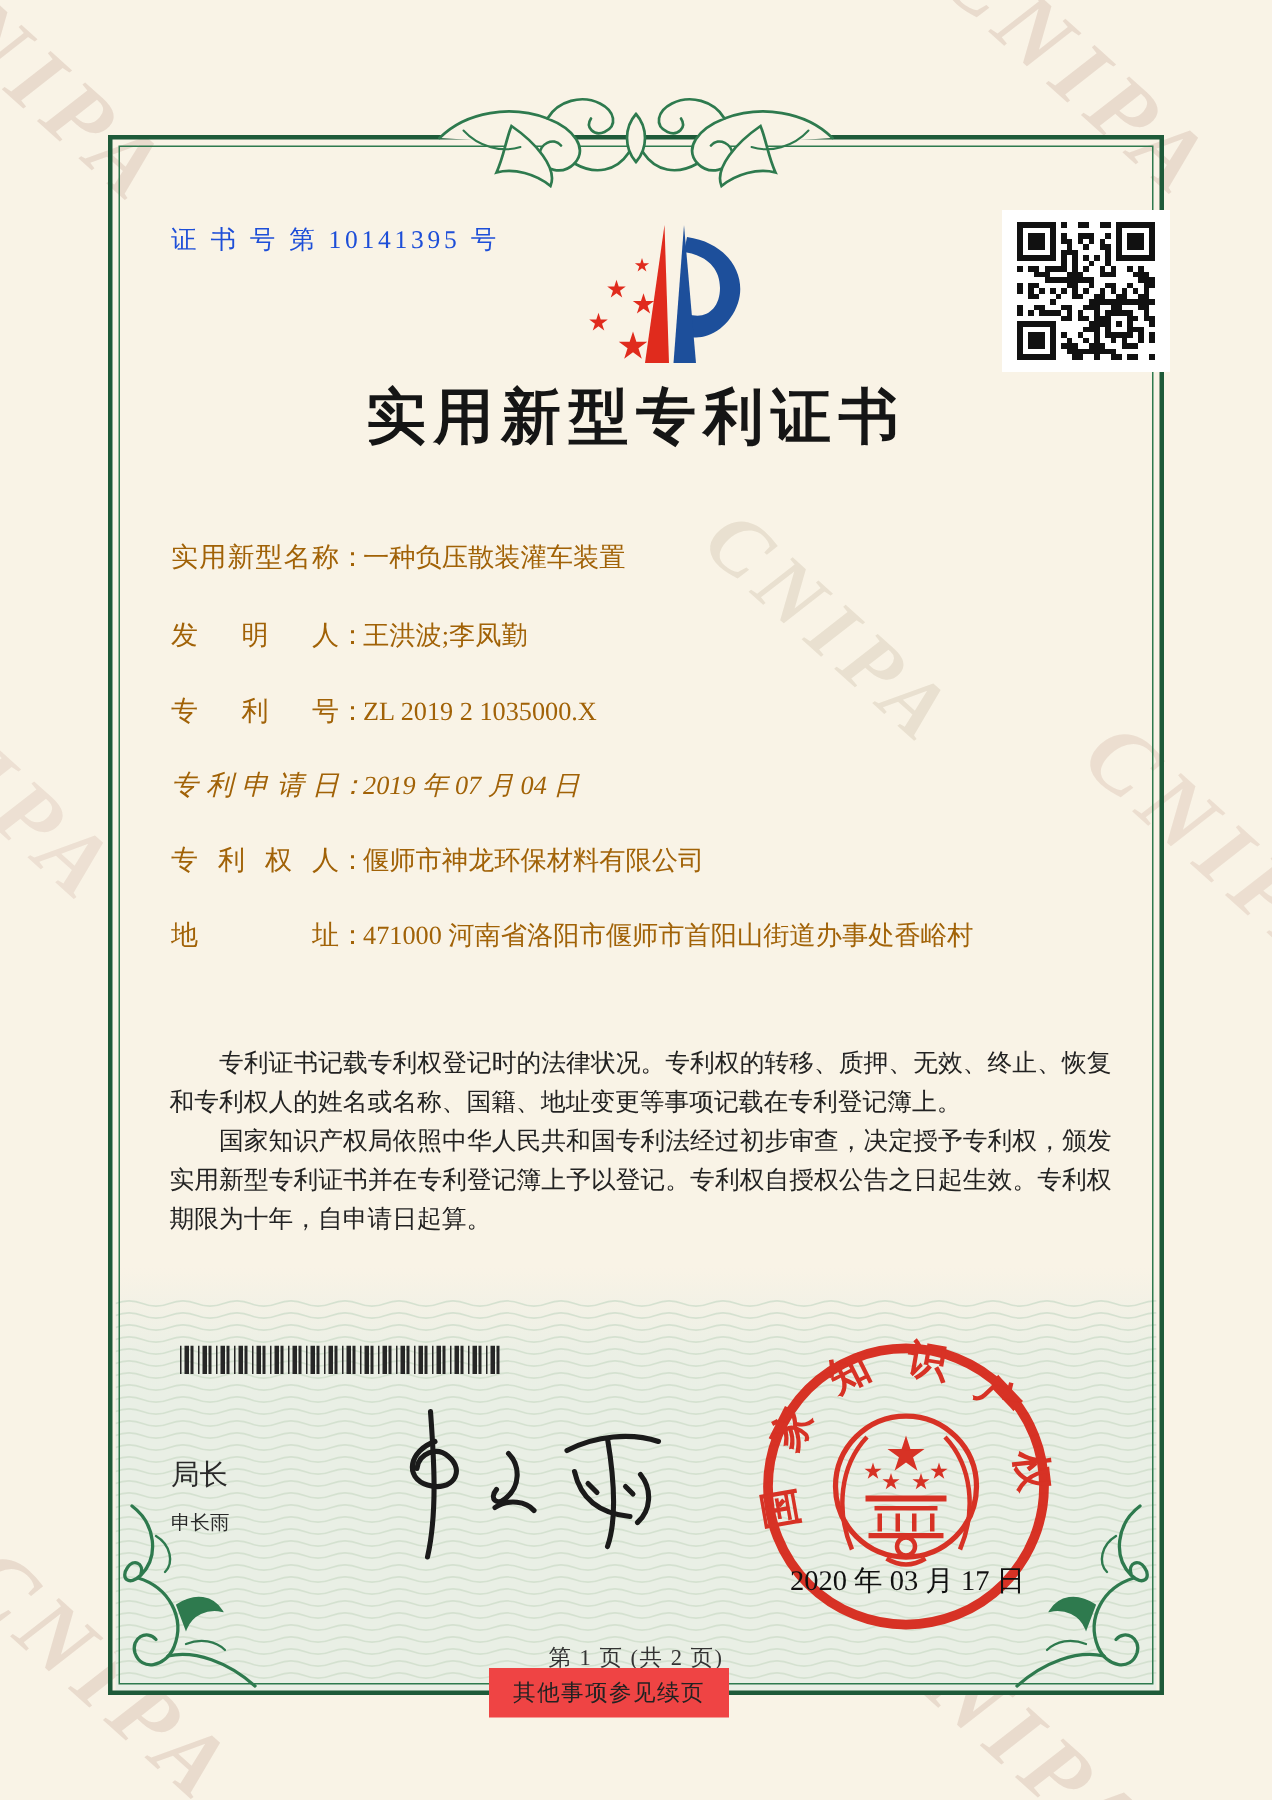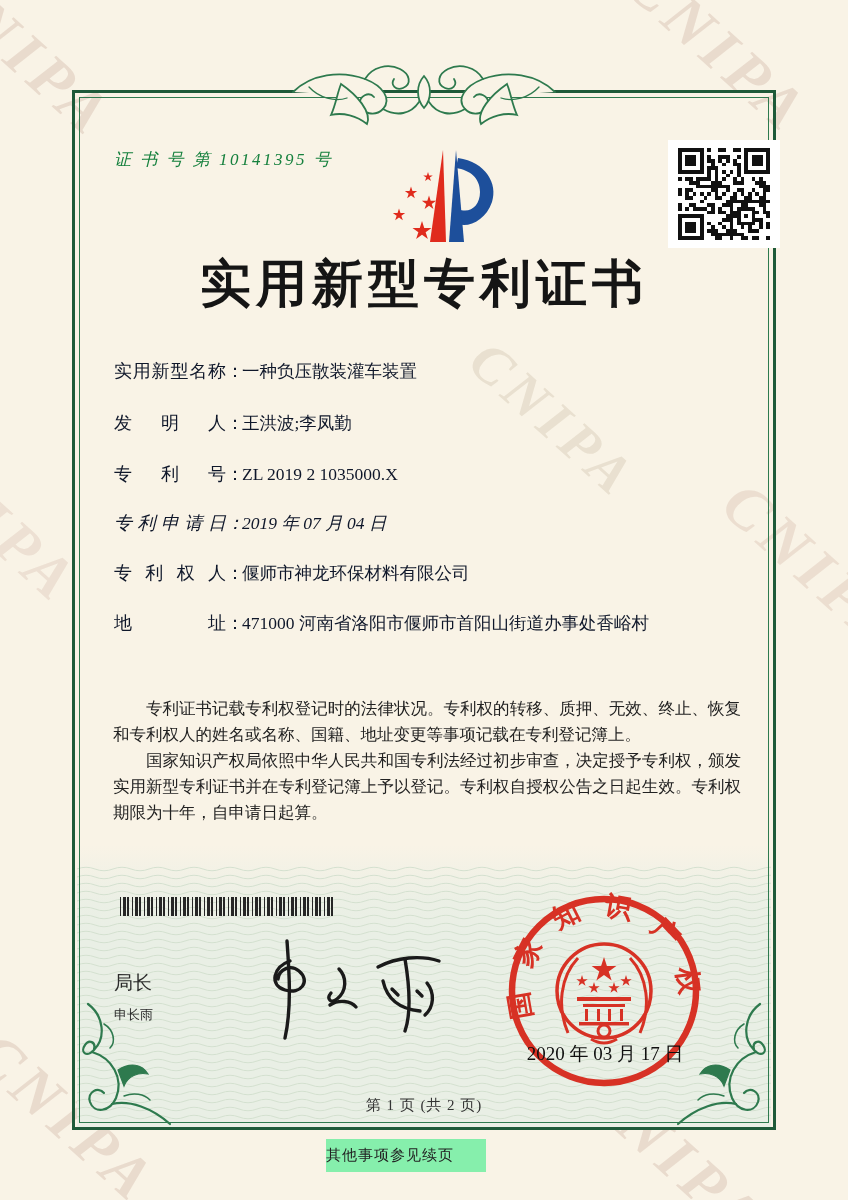--- a/index.html
+++ b/index.html
@@ -51,35 +51,35 @@
 
   
   .ornament-top { position:absolute; left:279px; top:54px; width:290px; height:76px; z-index:3; }
   .corner { position:absolute; width:100px; height:128px; z-index:3; }
   .corner-left  { left:78px;  top:1000px; }
   .corner-right { left:670px; top:1000px; transform:scaleX(-1); }
 
   
   .cert-no {
     position:absolute; left:114px; top:148px;
-    font-size:17px; letter-spacing:2.5px; color:#15803d; z-index:4;font-style:italic;
+    font-size:17px; letter-spacing:2.5px; color:#1d4ed8; z-index:4;
   }
   .logo { position:absolute; left:366px; top:146px; width:132px; height:104px; z-index:4; }
   .qr-box {
     position:absolute; left:668px; top:140px; width:112px; height:108px;
     background:#ffffff; z-index:4; display:flex; align-items:center; justify-content:center;
   }
   .doc-title {
     position:absolute; left:0; top:250px; width:848px;
-    text-align:center; font-size:51px; font-weight:700; letter-spacing:5px;
+    text-align:center; font-size:40px; font-weight:700; letter-spacing:5px;
     color:#151515; z-index:4;
   }
 
   
-  .field { position:absolute; left:114px; font-size:18px; color:#0f172a; z-index:4; white-space:nowrap; }
+  .field { position:absolute; left:114px; font-size:18px; color:#a16207; z-index:4; white-space:nowrap; }
   .flabel {
     display:inline-block; width:112px;
     text-align:justify; text-align-last:justify;
     vertical-align:bottom;
   }
   .colon { display:inline-block; width:16px; }
   .fvalue { font-size:17.5px; }
   .f1 { top:359px; } .f2 { top:411px; } .f3 { top:462px; }
   .f4 { top:511px;font-style:italic; } .f5 { top:561px; } .f6 { top:611px; } .f7 { top:663px; }
   .flabel2 { display:inline-block; margin-left:22px; letter-spacing:1px; }
@@ -101,23 +101,23 @@
   .seal-date {
     position:absolute; left:505px; top:1041px; width:200px;
     text-align:center; font-size:19px; color:#101010; z-index:5; white-space:nowrap;
   }
 
   .page-num {
     position:absolute; left:0; top:1096px; width:848px; text-align:center;
     font-size:15px; letter-spacing:1px; color:#333; z-index:4;
   }
   .footer-note-box {
-    position:absolute; left:326px; top:1139px; width:160px; height:33px;
-    background:#86efac; z-index:4;
-    display:flex; align-items:center; 
+    position:absolute; left:326px; top:1112px; width:160px; height:33px;
+    background:#ef4444; z-index:4;
+    display:flex; align-items:center; justify-content:center;
   }
   .footer-note { font-size:15px; color:#222; letter-spacing:1px; }
 </style>
 </head>
 <body>
 
 <div class="page">
 
   <svg width="0" height="0" style="position:absolute" aria-hidden="true">
     <defs>

